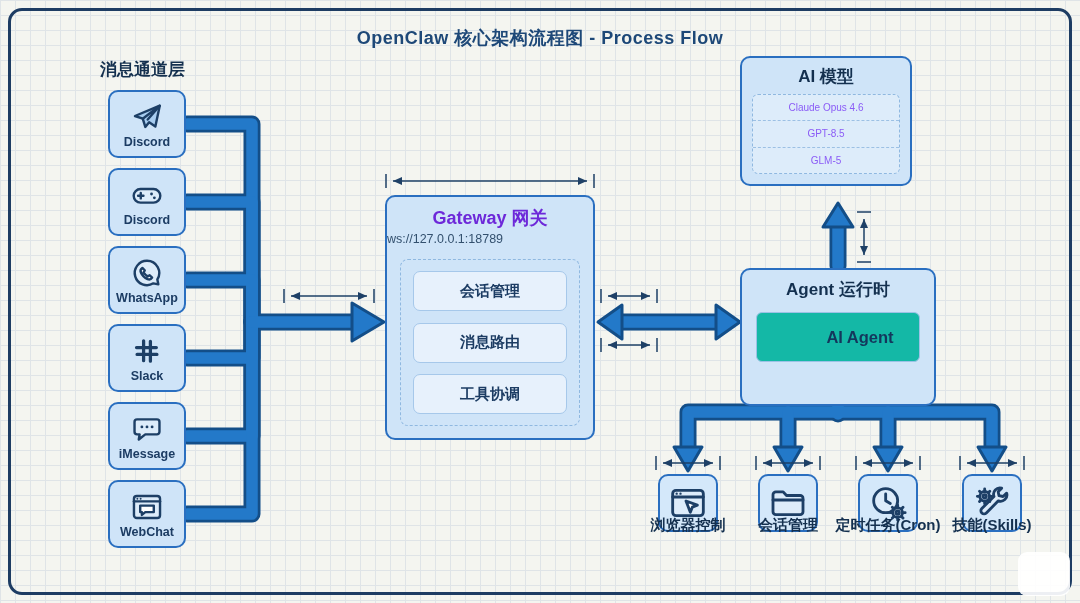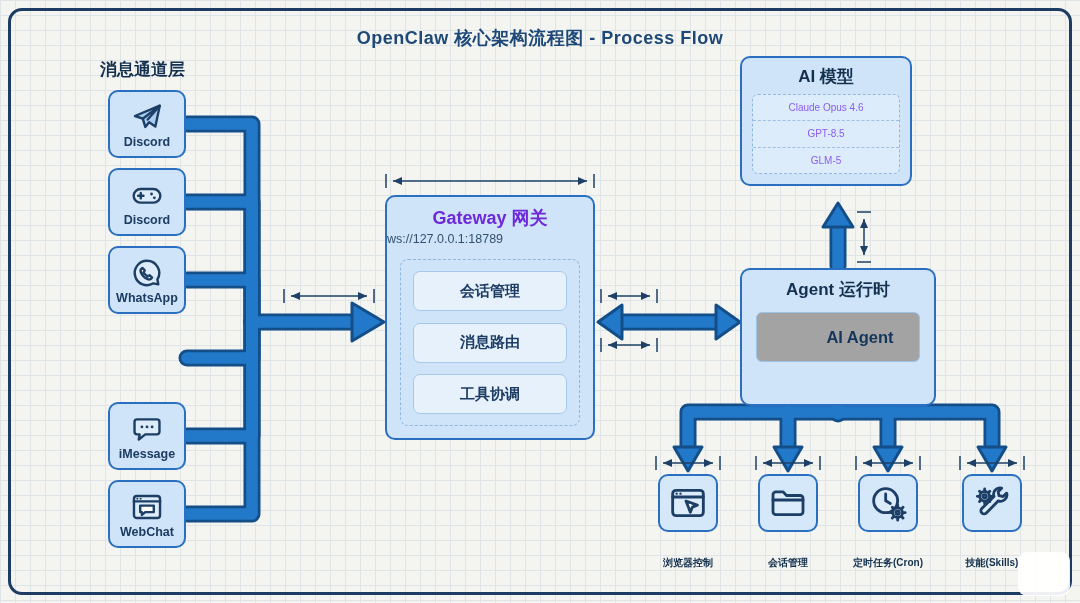--- a/index.html
+++ b/index.html
@@ -39,27 +39,27 @@
   .ai-wrap{position:absolute;left:10px;right:10px;top:36px;bottom:10px;
     border:1.2px dashed #8fb8e0;border-radius:6px;background:#ddecfa;
     display:flex;flex-direction:column;box-sizing:border-box;}
   .ai-row{flex:1;display:flex;align-items:center;justify-content:center;
     font-size:10px;color:#8b5cf6;border-bottom:1.2px dashed #9cc0e4;}
   .ai-row:last-child{border-bottom:none;}
   
   .agent{left:740px;top:268px;width:196px;height:138px;}
   .agent-title{margin-top:8px;text-align:center;font-size:17px;font-weight:bold;color:#14304f;}
   .agent-core{position:absolute;left:14px;right:14px;top:42px;height:48px;
-    background:#a3a3a3;border:1.5px solid #9cc2e6;border-radius:6px;
+    background:#14b8a6;border:1.5px solid #9cc2e6;border-radius:6px;
     display:flex;align-items:center;justify-content:center;font-size:16.5px;font-weight:bold;color:#14365c;padding-left:44px;}
   
   .tool{width:60px;height:58px;top:474px;display:flex;align-items:center;justify-content:center;background:#d4e8fa;}
   .tool .ic{width:40px;height:40px;}
-  .tool-label{position:absolute;top:556px;width:124px;text-align:center;
-    font-size:10px;font-weight:bold;color:#14304f;}
+  .tool-label{position:absolute;top:516px;width:124px;text-align:center;
+    font-size:15px;font-weight:bold;color:#14304f;}
   .arrows{position:absolute;left:0;top:0;width:1080px;height:603px;}
   .watermark{position:absolute;left:1018px;top:552px;width:52px;height:44px;
     background:rgba(255,255,255,.92);border-radius:9px;}
 </style>
 </head>
 <body>
 
 <div class="stage">
 
   <svg class="arrows" viewBox="0 0 1080 603">
@@ -165,20 +165,28 @@
   </div>
   <div class="box chan" style="top:246px">
     <span class="ic">
       <svg viewBox="0 0 24 24">
           <path d="M12 3.4a8.6 8.6 0 1 0 4.5 15.9L20 20l-.7-3.4A8.6 8.6 0 0 0 12 3.4z" fill="#ddecfa"></path>
           <path d="M8.7 8.4l1.7 1.7-.8 1.4a7 7 0 0 0 2.9 2.9l1.4-.8 1.7 1.7c-.7 1.1-2 1.5-3.2 1a9 9 0 0 1-4.7-4.7c-.5-1.2-.1-2.5 1-3.2z" fill="#fff"></path>
         </svg>
     </span>
     <span class="clabel">WhatsApp</span>
   </div>
+  <div class="box chan" style="top:324px">
+    <span class="ic">
+      <svg viewBox="0 0 24 24">
+          <path d="M9.6 4.8v14M14.4 5.2v14M4.6 9.6h14M5 14.4h14" stroke-width="2.3"></path>
+        </svg>
+    </span>
+    <span class="clabel">Slack</span>
+  </div>
   <div class="box chan" style="top:402px">
     <span class="ic">
       <svg viewBox="0 0 24 24">
           <path d="M5 5.2h14a1.8 1.8 0 0 1 1.8 1.8v7a1.8 1.8 0 0 1-1.8 1.8h-8.2L6.2 19.4l.6-3.6H5a1.8 1.8 0 0 1-1.8-1.8V7A1.8 1.8 0 0 1 5 5.2z" fill="#ddecfa"></path>
           <circle cx="8.4" cy="10.5" r="1" fill="#1d3f66" stroke="none"></circle>
           <circle cx="12" cy="10.5" r="1" fill="#1d3f66" stroke="none"></circle>
           <circle cx="15.6" cy="10.5" r="1" fill="#1d3f66" stroke="none"></circle>
         </svg>
     </span>
     <span class="clabel">iMessage</span>

